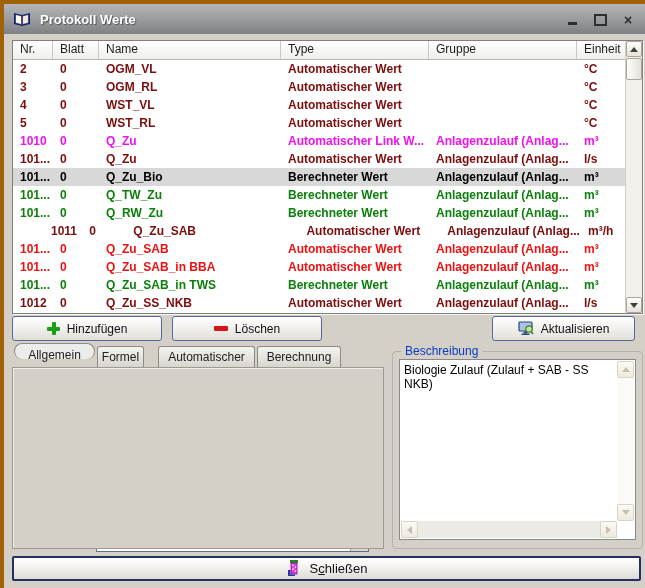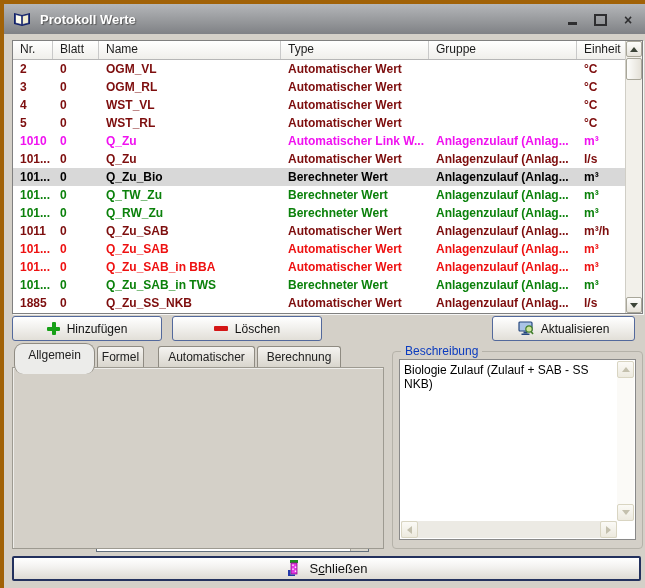--- a/index.html
+++ b/index.html
@@ -49,21 +49,21 @@
   .btn.disabled{border-color:#b3b0a4;background:linear-gradient(#ececea,#dcd9d1);color:#9b978c;}
   .icon-plus{position:relative;width:13px;height:13px;}
   .icon-plus::before{content:"";position:absolute;left:0;top:5px;width:13px;height:4px;background:#17a017;border-radius:1px;}
   .icon-plus::after{content:"";position:absolute;left:5px;top:0;width:4px;height:13px;background:#17a017;border-radius:1px;}
   .icon-minus{width:14px;height:5px;background:#d41616;border-radius:1px;}
 
   
   .tab{position:absolute;box-sizing:border-box;font-size:12px;text-align:center;
     border:1px solid #8f8b82;border-bottom:none;border-radius:3px 3px 0 0;
     background:linear-gradient(#f5f4f1,#d9d6cd);line-height:20px;height:21px;top:342px;color:#222;}
-  .tab.active{top:339px;height:31px;line-height:23px;background:#ececea;z-index:3;border-radius:9px;}
+  .tab.active{top:339px;height:16px;line-height:23px;background:#ececea;z-index:3;border-radius:9px;}
 
   
   .tabpanel{position:absolute;left:8px;top:363px;width:372px;height:182px;box-sizing:border-box;
     background:#d4d0c8;border:1px solid #9d9a91;box-shadow:inset 1px 1px 0 #efeeeb;z-index:2;}
   .flabel{position:absolute;font-size:12px;color:#111;line-height:20px;text-align:right;}
   .ftext{position:absolute;font-size:12px;color:#111;line-height:20px;}
   .field{position:absolute;height:20px;box-sizing:border-box;border:1px solid #7f9db9;background:#fff;
     font-family:"Liberation Sans",sans-serif;font-size:12px;padding:1px 4px;color:#000;}
   .combo{position:absolute;height:21px;box-sizing:border-box;border:1px solid #63707e;background:#fff;display:flex;}
   .combo .val{flex:1;font-size:12px;line-height:19px;padding-left:4px;overflow:hidden;white-space:nowrap;}
@@ -198,21 +198,21 @@
           <div class="tcell c-einheit">m³</div>
         </div>
         <div class="trow" style="color: rgb(11, 129, 11);">
           <div class="tcell c-nr">101...</div>
           <div class="tcell c-blatt">0</div>
           <div class="tcell c-name">Q_RW_Zu</div>
           <div class="tcell c-type">Berechneter Wert</div>
           <div class="tcell c-gruppe">Anlagenzulauf (Anlag...</div>
           <div class="tcell c-einheit">m³</div>
         </div>
-        <div class="trow" style="color: rgb(125, 13, 13);">
+        <div class="trow" style="color: rgb(125, 13, 13); padding-left: 31px;">
           <div class="tcell c-nr">1011</div>
           <div class="tcell c-blatt">0</div>
           <div class="tcell c-name">Q_Zu_SAB</div>
           <div class="tcell c-type">Automatischer Wert</div>
           <div class="tcell c-gruppe">Anlagenzulauf (Anlag...</div>
           <div class="tcell c-einheit">m³/h</div>
         </div>
         <div class="trow" style="color: rgb(238, 17, 17);">
           <div class="tcell c-nr">101...</div>
           <div class="tcell c-blatt">0</div>
@@ -231,21 +231,21 @@
         </div>
         <div class="trow" style="color: rgb(11, 129, 11);">
           <div class="tcell c-nr">101...</div>
           <div class="tcell c-blatt">0</div>
           <div class="tcell c-name">Q_Zu_SAB_in TWS</div>
           <div class="tcell c-type">Berechneter Wert</div>
           <div class="tcell c-gruppe">Anlagenzulauf (Anlag...</div>
           <div class="tcell c-einheit">m³</div>
         </div>
         <div class="trow" style="color: rgb(125, 13, 13);">
-          <div class="tcell c-nr">1885</div>
+          <div class="tcell c-nr">1012</div>
           <div class="tcell c-blatt">0</div>
           <div class="tcell c-name">Q_Zu_SS_NKB</div>
           <div class="tcell c-type">Automatischer Wert</div>
           <div class="tcell c-gruppe">Anlagenzulauf (Anlag...</div>
           <div class="tcell c-einheit">l/s</div>
         </div>
       </div>
     <div class="vscroll">
       <div class="sbtn up">
           <span class="tri-up"></span>

